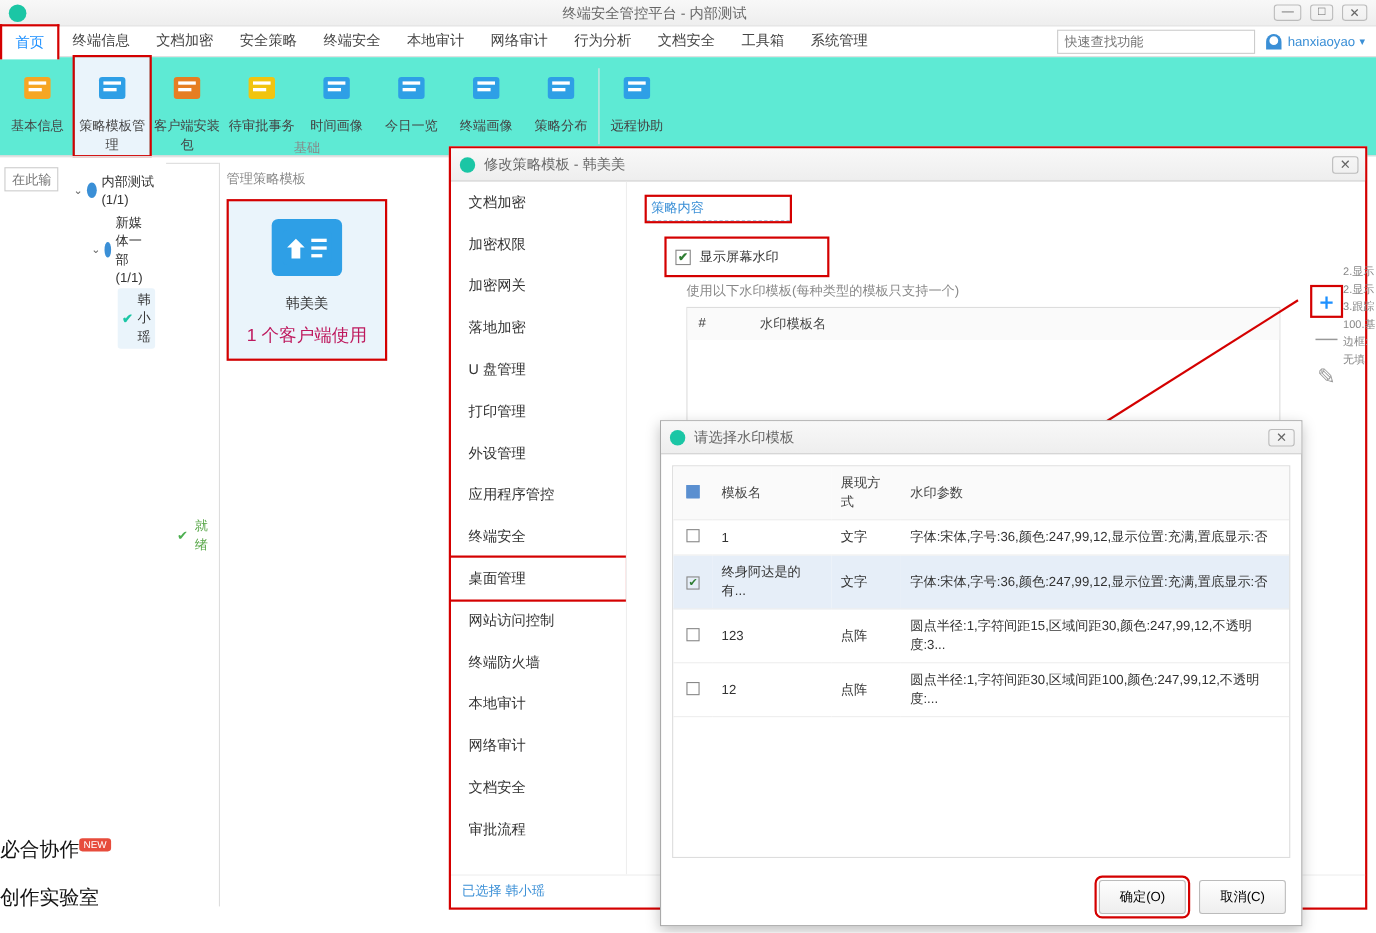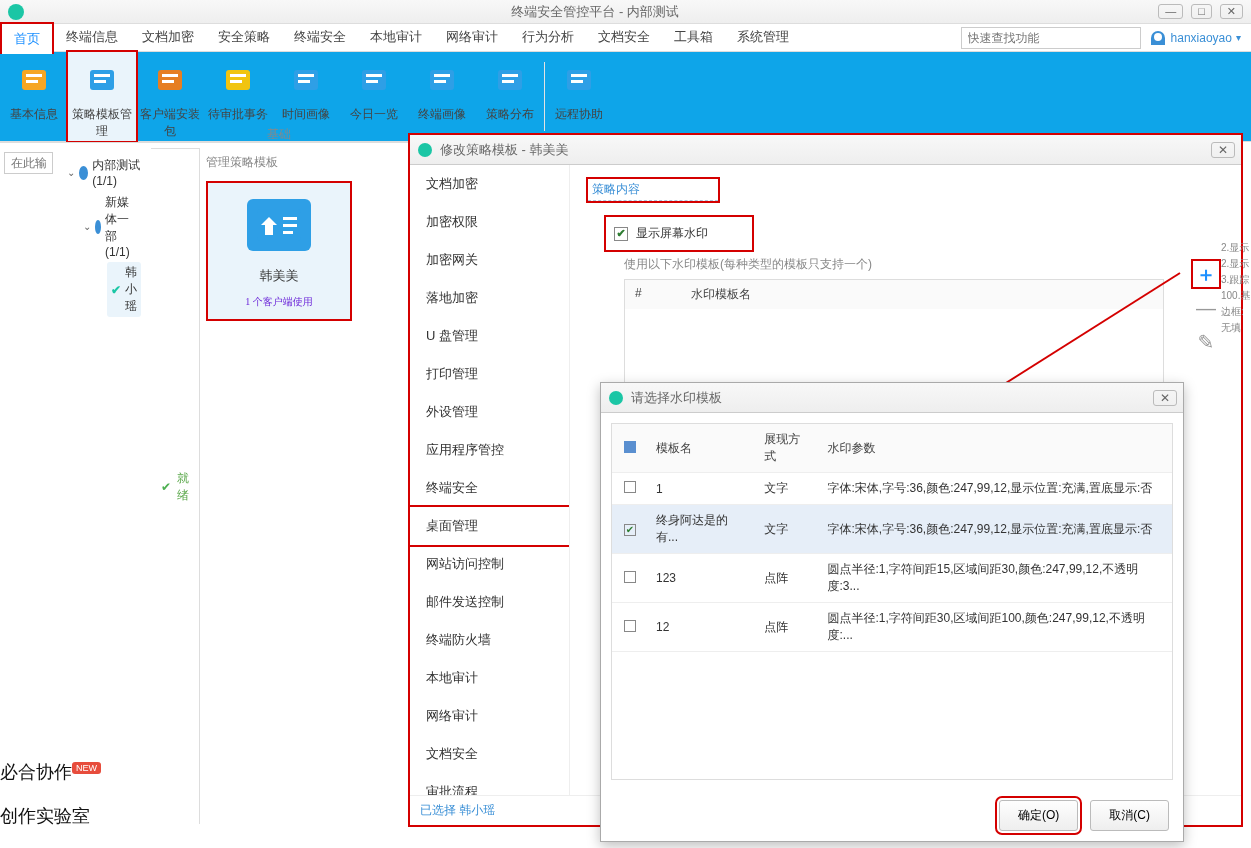--- a/index.html
+++ b/index.html
@@ -17,21 +17,21 @@
     .menu-tabs { display: flex; }
     .menu-tab { padding: 6px 12px; font-size: 13px; cursor: pointer; color: #444; }
     .menu-tab.active { color: #1d90ff; border: 2px solid #d40000; border-bottom: none; background: #fff; }
     .search-box { margin-left: auto; margin-right: 10px; width: 180px; height: 22px; border: 1px solid #ccc; padding: 0 6px; font-size: 12px; }
     .user-area { display: flex; align-items: center; margin-right: 10px; color: #3a8fd6; cursor: pointer; }
     .user-ico { width: 14px; height: 14px; background: #3a8fd6; border-radius: 50% 50% 0 0; margin-right: 6px; position: relative; }
     .user-ico::after { content:''; position:absolute; width:8px; height:8px; border-radius:50%; background:#fff; top:2px; left:3px;}
     .chev { margin-left: 4px; font-size: 10px; }
     
     
-    .ribbon { height: 90px; display: flex; border-bottom: 1px solid #ddd; background: #0ea5e9; }
+    .ribbon { height: 90px; display: flex; border-bottom: 1px solid #ddd; background: #5eead4; }
     .ribbon-item { width: 68px; text-align: center; padding: 10px 0; cursor: pointer; font-size: 12px; color: #444; }
     .ribbon-item.active { outline: 2px solid #d40000; background: #eaf4fb; }
     .ribbon-divider { width: 1px; background: #e3e3e3; margin: 10px 0; }
     .ribbon-ico { width: 36px; height: 36px; margin: 0 auto 8px; border-radius: 4px; display: flex; align-items: center; justify-content: center; }
     .ribbon-ico svg { width: 32px; height: 32px; }
     .ribbon-label-base { text-align: center; color: #888; padding: 4px 0; background:#fafafa; border-bottom: 1px solid #ddd; }
     
     
     .body-row { display: flex; height: calc(100% - 24px - 28px - 90px - 30px); }
     .left-panel { width: 200px; border-right: 1px solid #ddd; display:flex; flex-direction:row;}
@@ -45,21 +45,21 @@
     .tree-row.leaf .leaf-check { color: #1bc6a5; margin-right: 4px; font-weight: bold; }
     .ready-bar { border-top: 1px solid #ddd; padding: 6px 10px; color: #5aa84a; display:flex; align-items:center;}
     .ready-bar::before { content:'✔'; margin-right:6px; color:#4caf50;}
     
     .mid-panel { width: 158px; padding: 6px; }
     .mid-title { color: #888; margin-bottom: 10px; }
     .tpl-card { border: 2px solid #d40000; padding: 16px 8px 10px; text-align: center; cursor: pointer; background:#eaf4fb;}
     .tpl-card .card-ico { width: 64px; height: 52px; margin: 0 auto 16px; background: #2e9fe6; border-radius: 6px; display:flex; align-items:center; justify-content:center;}
     .tpl-card .card-ico svg { width:48px; height:40px;}
     .tpl-name { font-size: 13px; color: #333; margin-bottom: 10px; }
-    .tpl-sub { font-size: 10px; color: #6d28d9; font-family: Liberation Serif, serif; }
+    .tpl-sub { font-size: 16px; color: #be185d; }
     
     
     .dialog1 { position: absolute; left: 408px; top: 133px; width: 835px; height: 694px; border: 2px solid #d40000; background: #fff; display: flex; flex-direction: column; }
     .dlg-titlebar { height: 30px; background: linear-gradient(#f8f8f8,#eee); display: flex; align-items: center; border-bottom: 1px solid #ccc; }
     .dlg-titlebar .dlg-ico { width: 14px; height: 14px; border-radius: 50%; background: #1bc6a5; margin: 0 8px; }
     .dlg-title { color: #666; font-size: 13px; }
     .dlg-close { margin-left: auto; margin-right: 6px; border: 1px solid #bbb; border-radius: 3px; width:24px; text-align:center; cursor:pointer; color:#666;}
     .dlg-body { flex: 1; display: flex; overflow: hidden; }
     .cat-list { width: 160px; border-right: 1px solid #eee; overflow-y: auto; }
     .cat-item { padding: 10px 16px; font-size: 13px; cursor: pointer; }
@@ -282,21 +282,20 @@
         <div class="cat-item">加密权限</div>
         <div class="cat-item">加密网关</div>
         <div class="cat-item">落地加密</div>
         <div class="cat-item">U 盘管理</div>
         <div class="cat-item">打印管理</div>
         <div class="cat-item">外设管理</div>
         <div class="cat-item">应用程序管控</div>
         <div class="cat-item">终端安全</div>
         <div class="cat-item active">桌面管理</div>
         <div class="cat-item">网站访问控制</div>
-        <div class="cat-item">邮件发送控制</div>
         <div class="cat-item">终端防火墙</div>
         <div class="cat-item">本地审计</div>
         <div class="cat-item">网络审计</div>
         <div class="cat-item">文档安全</div>
         <div class="cat-item">审批流程</div>
       </div>
     <div class="policy-content">
       <div class="pc-header">策略内容</div>
       <div class="chk-row">
         <span class="chk">✔</span>

